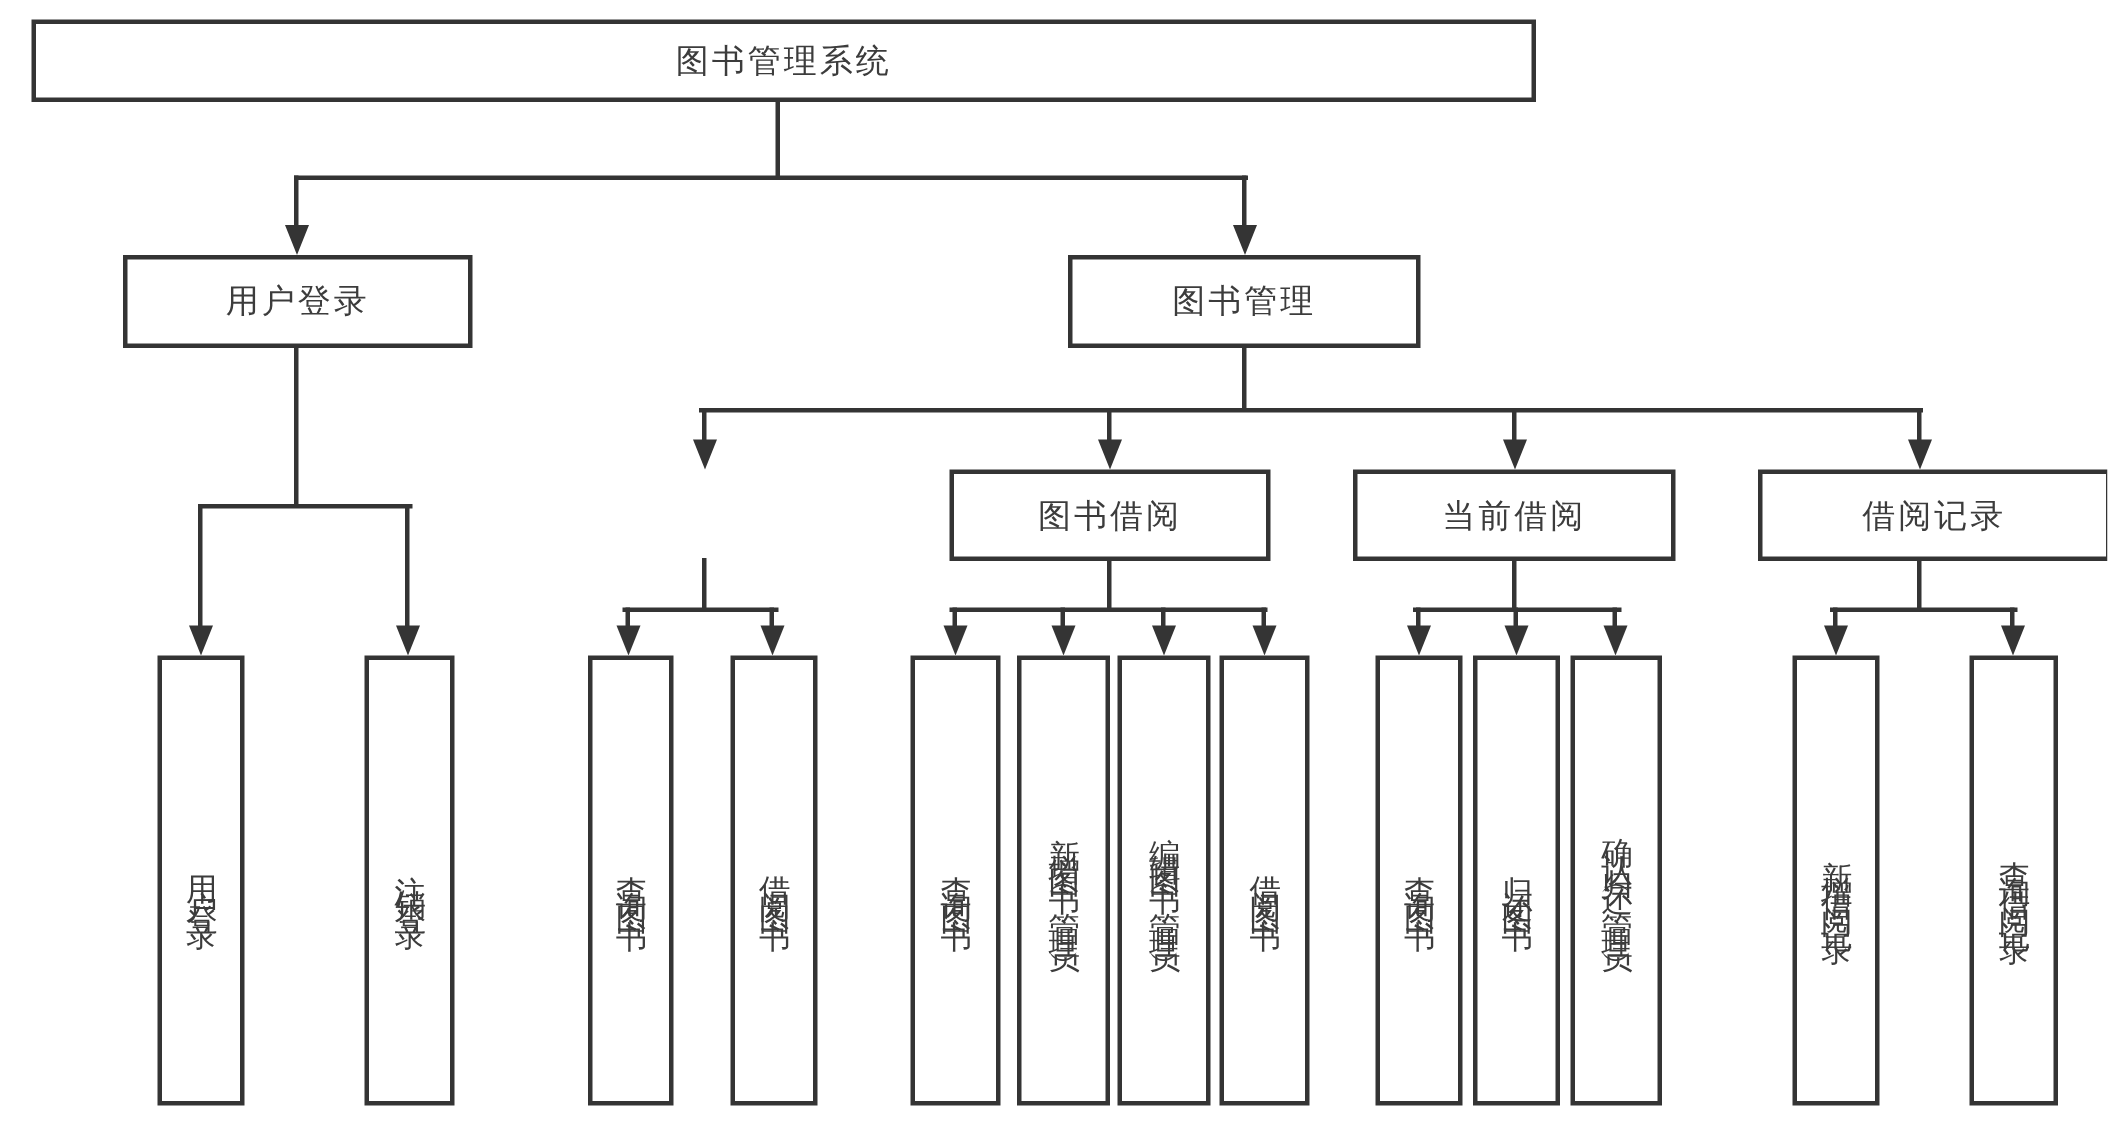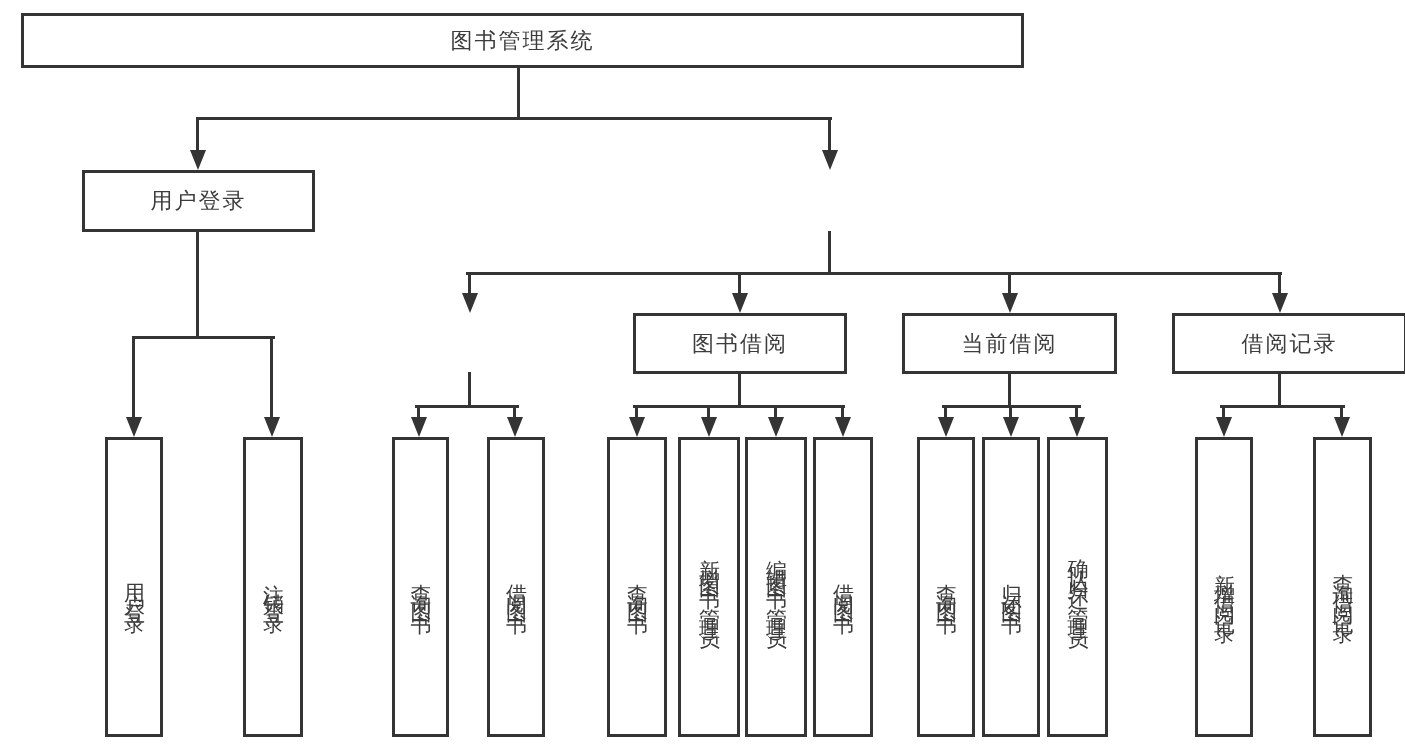--- a/index.html
+++ b/index.html
@@ -34,20 +34,23 @@
 
   <div class="vline" style="left:517px;top:66px;height:53px;"></div>
   <div class="hline" style="left:196px;top:117px;width:636px;"></div>
   <div class="vline" style="left:196px;top:117px;height:35px;"></div>
   <div class="vline" style="left:828px;top:117px;height:35px;"></div>
   <div class="arrow" style="left:190px;top:150px;"></div>
   <div class="arrow" style="left:822px;top:150px;"></div>
 
   <div class="node hnode" style="left:82px;top:170px;width:233px;height:62px;">
     <span>用户登录</span>
+  </div>
+  <div class="node hnode" style="left:712px;top:170px;width:235px;height:62px;">
+    <span>图书管理</span>
   </div>
 
   <div class="vline" style="left:196px;top:231px;height:107px;"></div>
   <div class="hline" style="left:132px;top:336px;width:143px;"></div>
   <div class="vline" style="left:132px;top:336px;height:83px;"></div>
   <div class="vline" style="left:270px;top:336px;height:83px;"></div>
   <div class="arrow" style="left:126px;top:417px;"></div>
   <div class="arrow" style="left:264px;top:417px;"></div>
 
   <div class="vline" style="left:828px;top:231px;height:43px;"></div>

